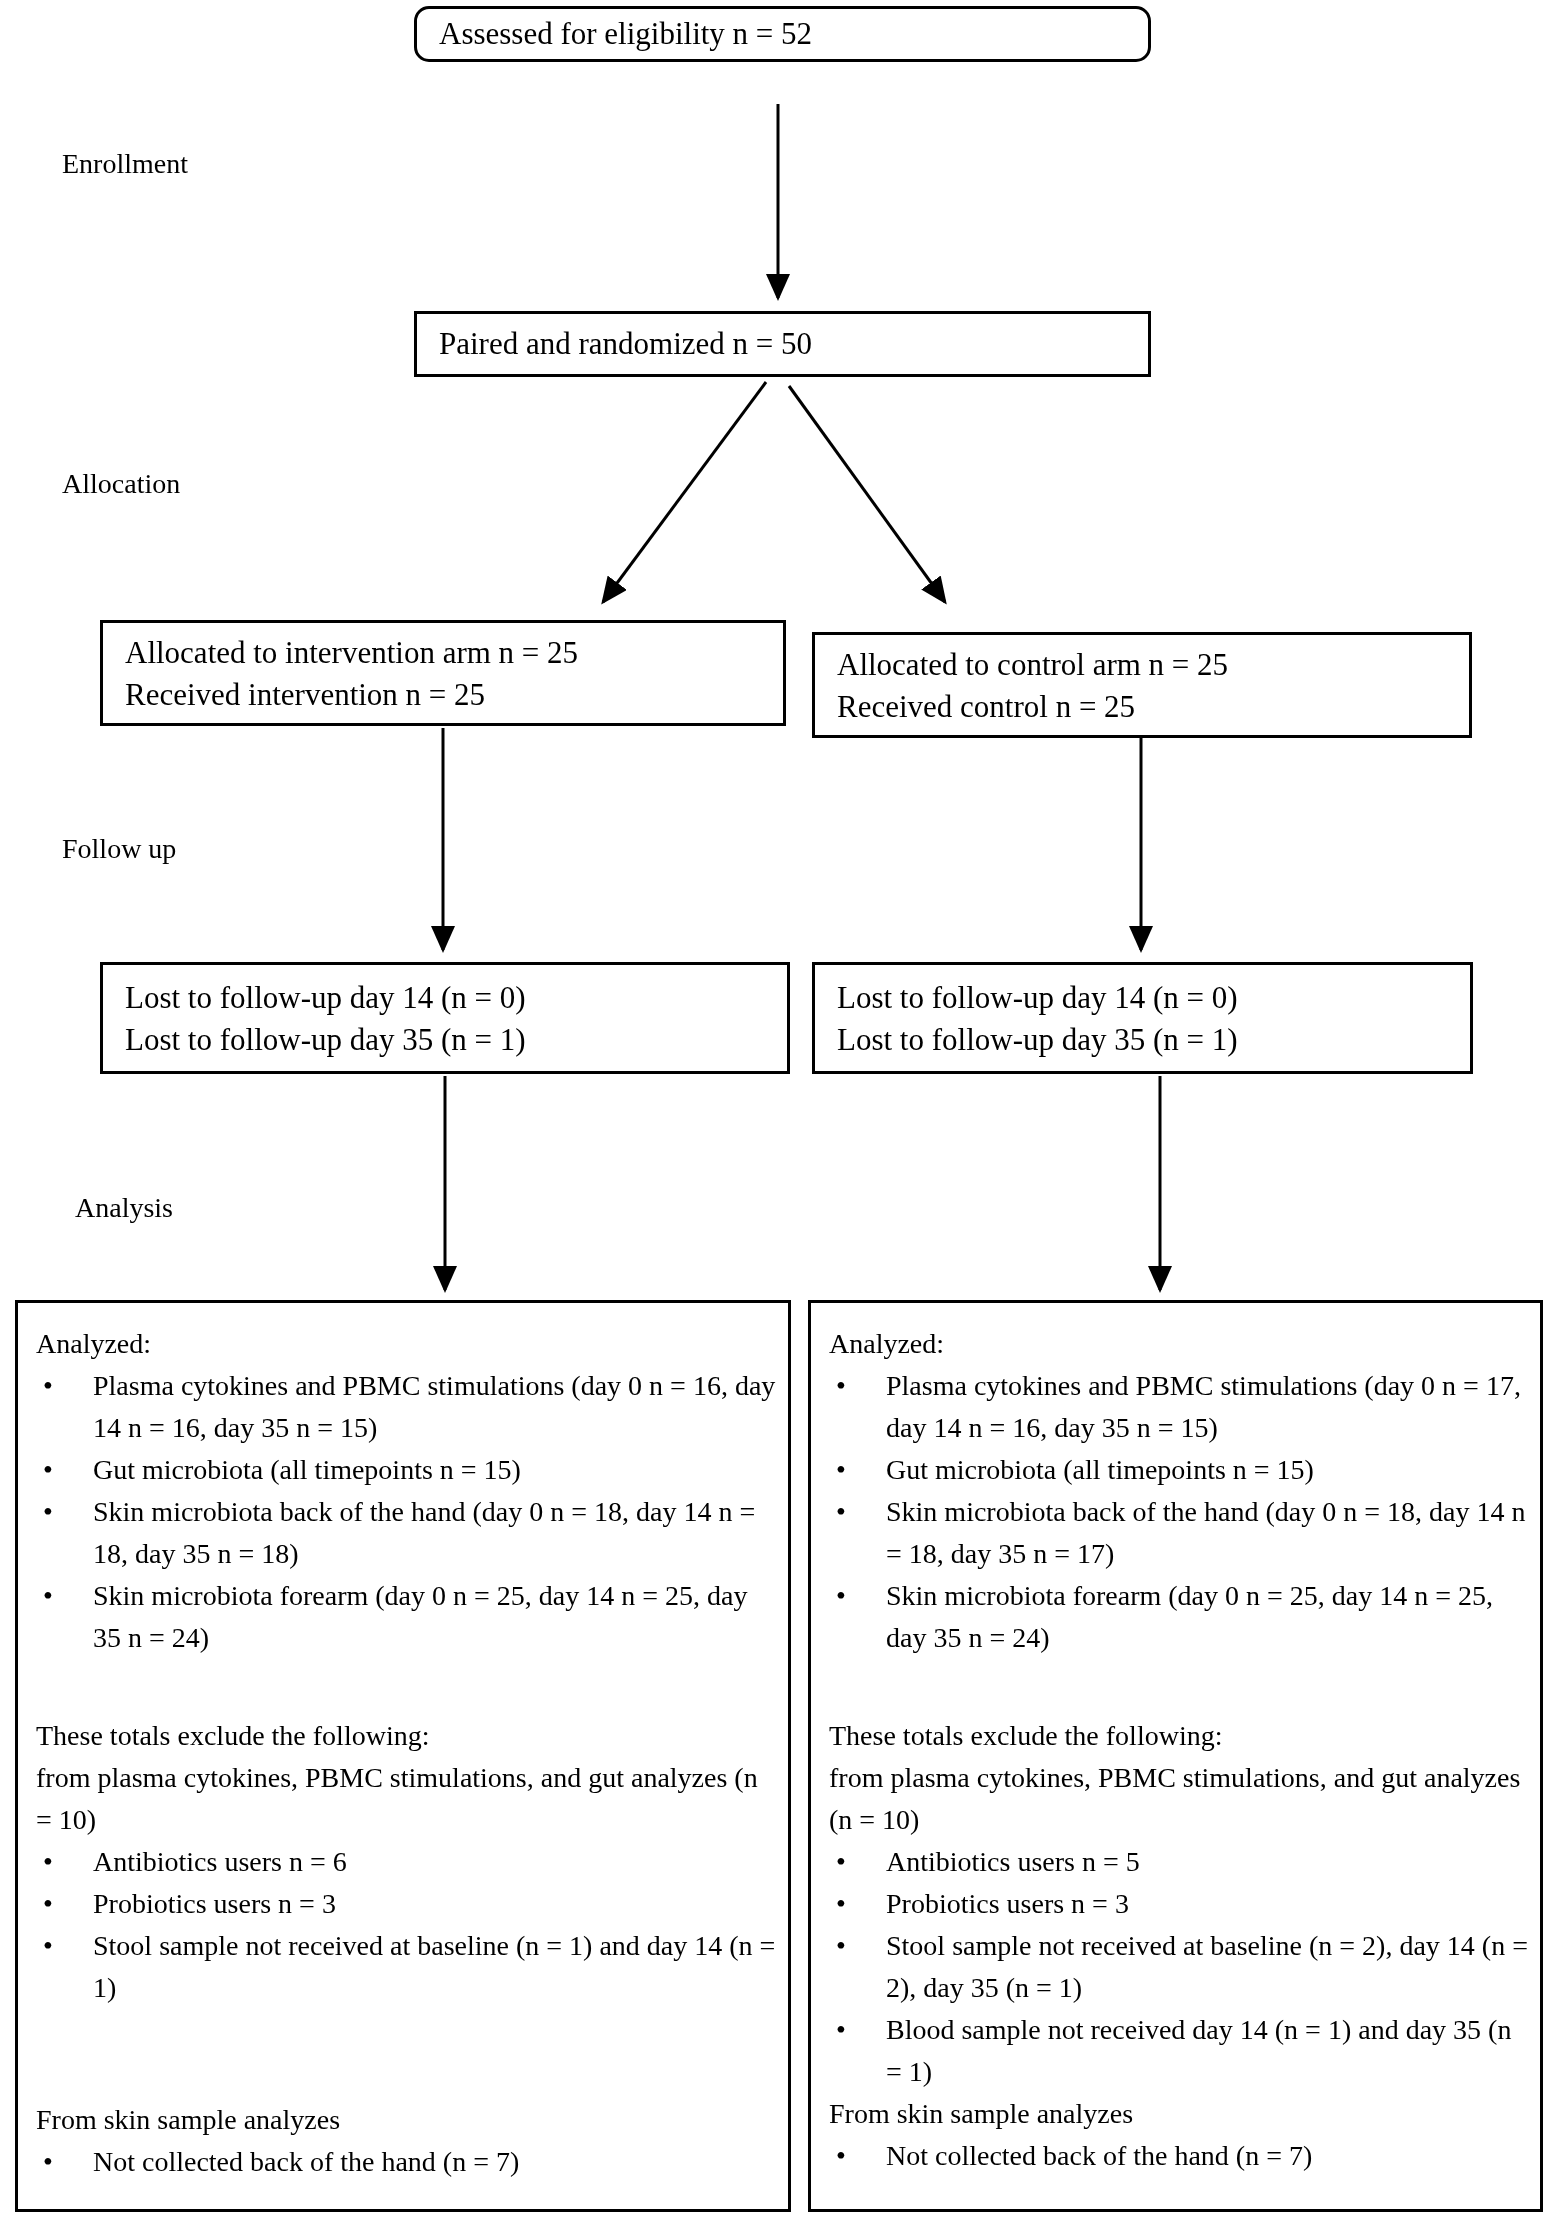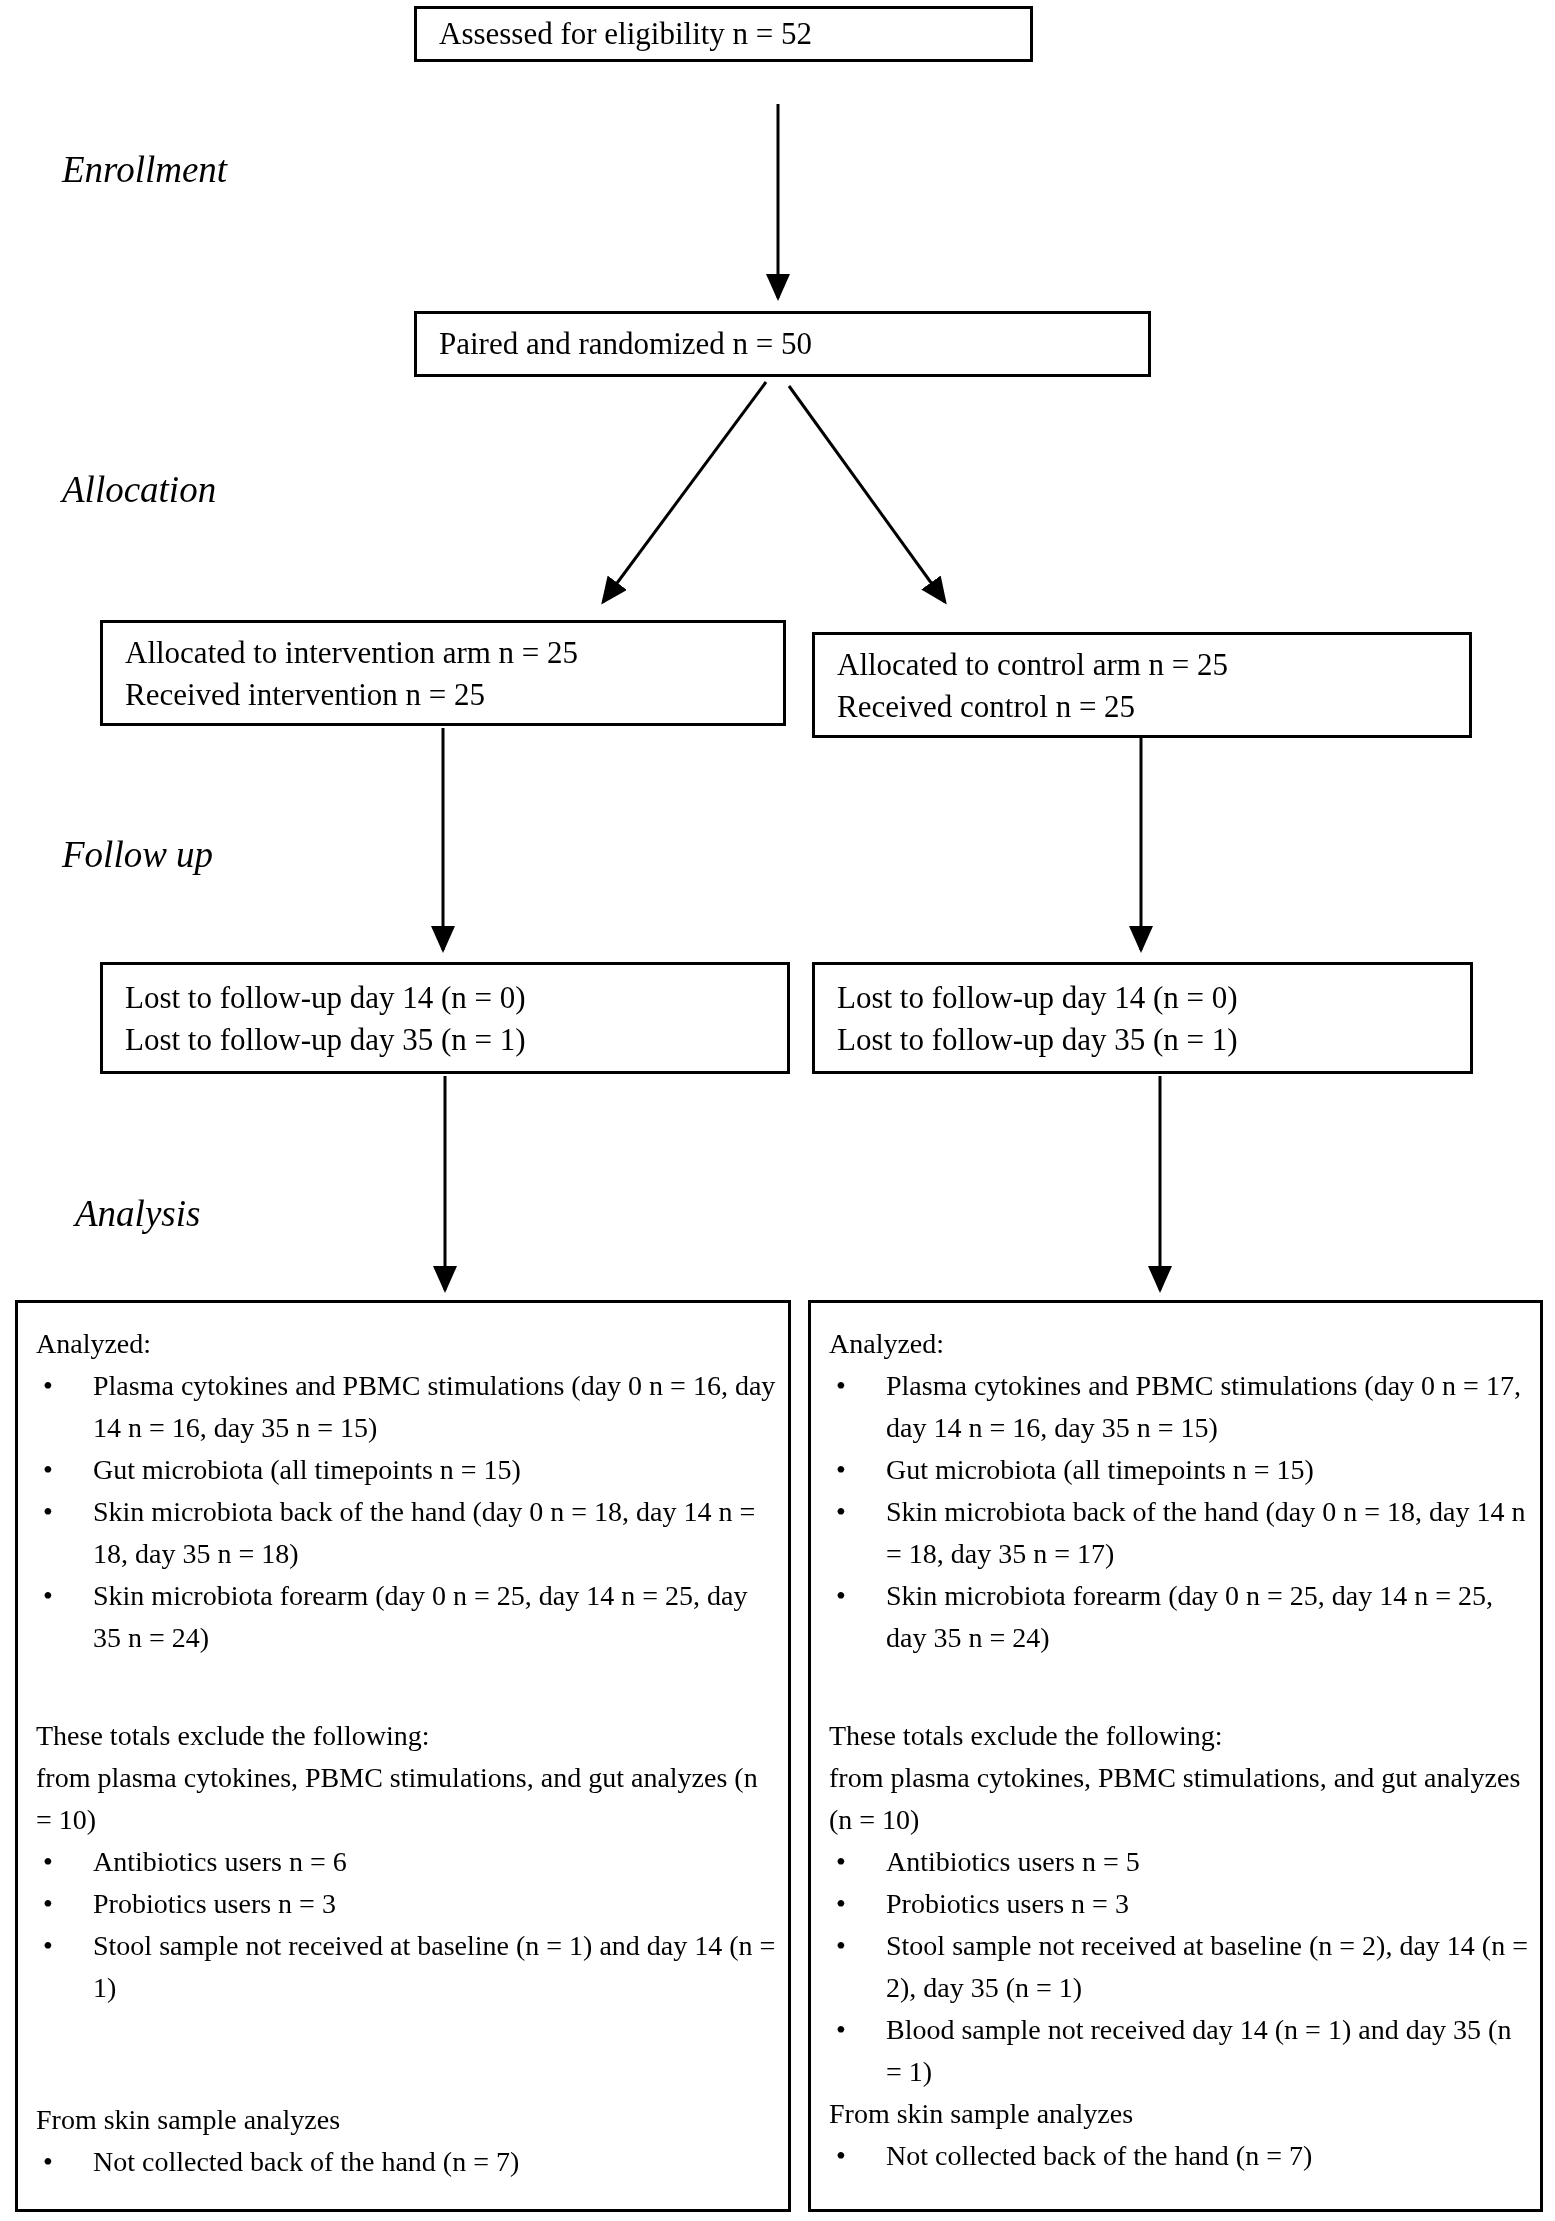--- a/index.html
+++ b/index.html
@@ -6,23 +6,22 @@
   .canvas {
     position:relative;
     width:1555px; height:2221px;
     background:#ffffff;
     font-family:"Liberation Serif", serif;
     color:#000000;
     overflow:hidden;
   }
   .stage-label {
     position:absolute;
-    font-size:37px;
+    font-size:28px;
     white-space:nowrap;
-    font-style:italic;
   }
   .box {
     position:absolute;
     border:3px solid #000000;
     background:#ffffff;
     box-sizing:border-box;
     font-size:31px;
     line-height:42px;
   }
   .box.single { display:flex; align-items:center; padding-left:22px; }
@@ -55,21 +54,21 @@
     </defs>
     <line x1="778" y1="104" x2="778" y2="298" stroke="#000" stroke-width="3" marker-end="url(#ah)"></line>
     <line x1="766" y1="382" x2="603" y2="602" stroke="#000" stroke-width="3" marker-end="url(#ah)"></line>
     <line x1="789" y1="386" x2="945" y2="602" stroke="#000" stroke-width="3" marker-end="url(#ah)"></line>
     <line x1="443" y1="728" x2="443" y2="950" stroke="#000" stroke-width="3" marker-end="url(#ah)"></line>
     <line x1="1141" y1="728" x2="1141" y2="950" stroke="#000" stroke-width="3" marker-end="url(#ah)"></line>
     <line x1="445" y1="1076" x2="445" y2="1290" stroke="#000" stroke-width="3" marker-end="url(#ah)"></line>
     <line x1="1160" y1="1076" x2="1160" y2="1290" stroke="#000" stroke-width="3" marker-end="url(#ah)"></line>
   </svg>
 
-  <div class="box single" style="left:414px; top:6px; width:619px; height:56px;">
+  <div class="box single" style="left:414px; top:6px; width:737px; height:56px;border-radius:15px;">
     <span>Assessed for eligibility n = 52</span>
   </div>
 
   <div class="box single" style="left:414px; top:311px; width:737px; height:66px;text-align:center;">
     <span>Paired and randomized n = 50</span>
   </div>
 
   <div class="box double" style="left:100px; top:620px; width:686px; height:106px;">
     <div class="box-line">Allocated to intervention arm n = 25</div>
     <div class="box-line">Received intervention n = 25</div>

